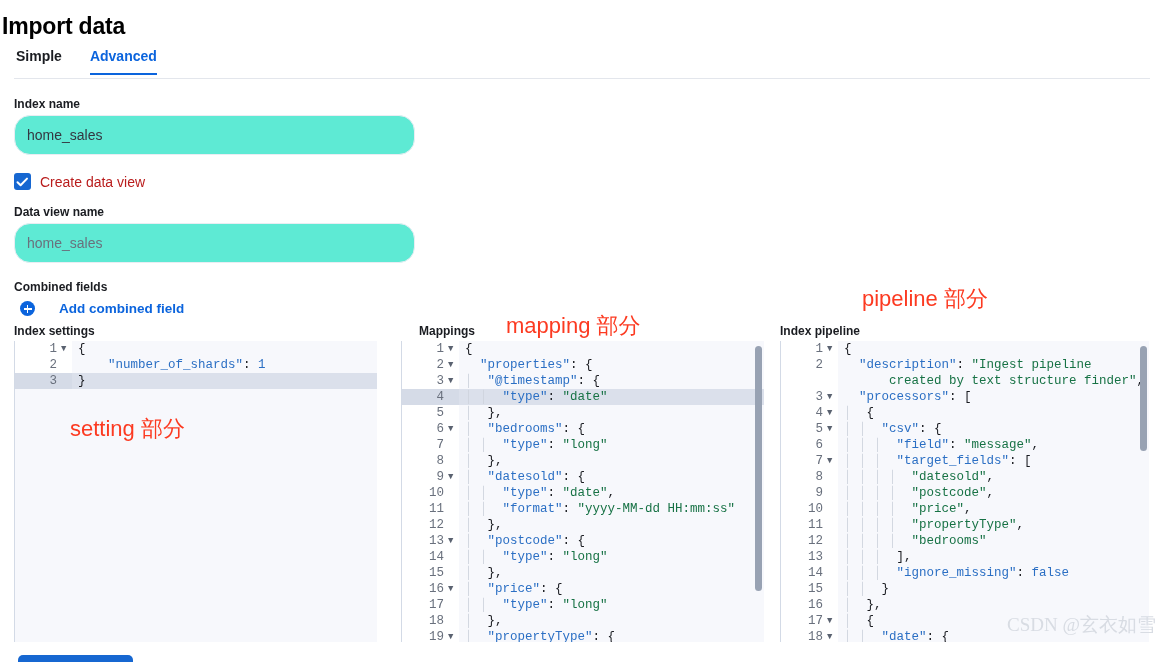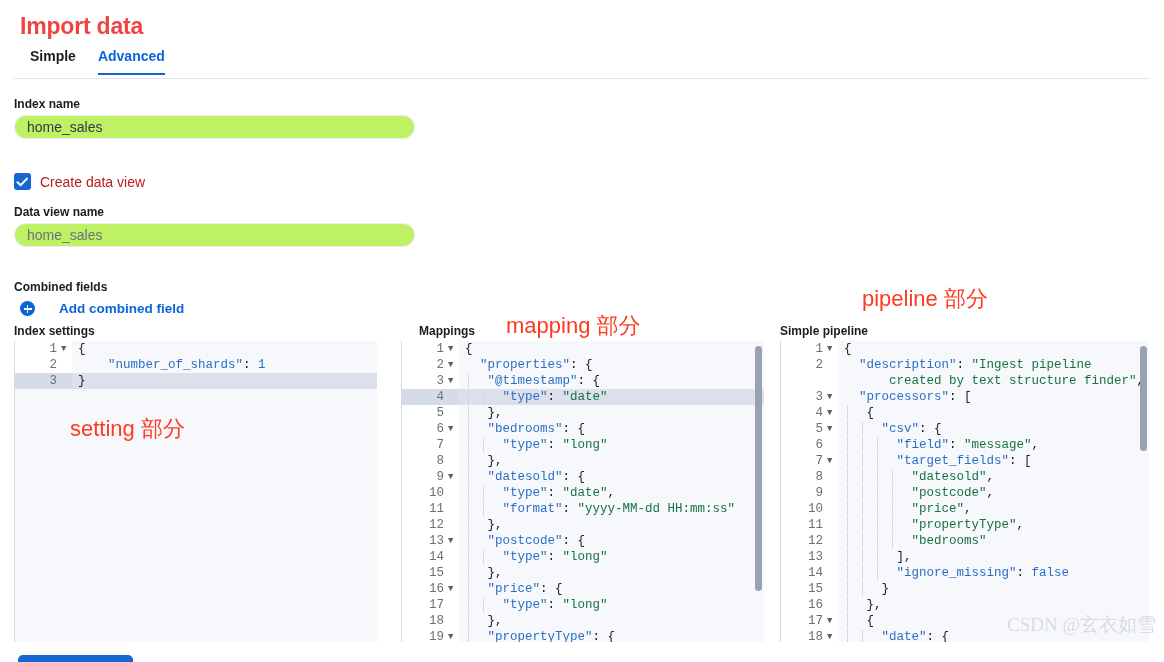--- a/index.html
+++ b/index.html
@@ -12,32 +12,32 @@
   }
   #root {
     position: relative;
     width: 1164px; height: 662px;
     background: #ffffff;
   }
 
   
   .page-title {
     position: absolute;
-    left: 20px; top: 13px;
+    left: 2px; top: 13px;
     font-size: 23px;
     font-weight: bold;
-    color: #ef4444;
+    color: #000000;
     letter-spacing: -0.2px;
   }
   .tabs {
     position: absolute;
-    left: 30px; top: 48px;
+    left: 16px; top: 48px;
     display: flex;
     align-items: flex-start;
-    gap: 22px;
+    gap: 28px;
   }
   .tab {
     font-size: 14px;
     font-weight: bold;
     color: #1a1c21;
     padding-bottom: 9px;
     cursor: pointer;
     border-bottom: 2px solid transparent;
   }
   .tab.active {
@@ -55,22 +55,22 @@
   .field-label {
     position: absolute;
     font-size: 12px;
     font-weight: bold;
     color: #1a1c21;
   }
   .text-input {
     position: absolute;
     left: 14px;
     width: 401px;
-    height: 24px;
-    background: #bef264;
+    height: 40px;
+    background: #5eead4;
     border: 1px solid #e9edf3;
     border-radius: 16px;
     padding: 0 12px;
     font-size: 14px;
     font-family: "Liberation Sans", sans-serif;
     color: #343741;
     outline: none;
   }
   .text-input.placeholderish { color: #6a717d; }
 
@@ -253,21 +253,21 @@
   <input class="text-input placeholderish" style="top: 223px;" value="home_sales">
 
   <div class="field-label combined-fields-label" style="left:14px; top:280px;">Combined fields</div>
   <div class="add-link">
     <span class="plus-circle"></span>
     <span class="add-link-text">Add combined field</span>
   </div>
 
   <div class="editor-label" style="position:absolute; left:14px; top:324px;">Index settings</div>
   <div class="editor-label" style="position:absolute; left:419px; top:324px;">Mappings</div>
-  <div class="editor-label" style="position:absolute; left:780px; top:324px;">Simple pipeline</div>
+  <div class="editor-label" style="position:absolute; left:780px; top:324px;">Index pipeline</div>
 
   <div class="editor" id="ed-settings" style="left:14px; top:341px; width:363px; height:301px;">
       <div class="lines">
         <div class="eline"><span class="gutter">1</span><span class="fold">▼</span><span class="code"><span class="p">{</span></span></div>
         <div class="eline"><span class="gutter">2</span><span class="fold"></span><span class="code"><span class="p">    </span><span class="k">"number_of_shards"</span><span class="p">: </span><span class="n">1</span></span></div>
         <div class="eline active"><span class="gutter">3</span><span class="fold"></span><span class="code"><span class="p">}</span></span></div>
       </div>
     </div>
 
   <div class="editor" id="ed-mappings" style="left:401px; top:341px; width:363px; height:301px;">

